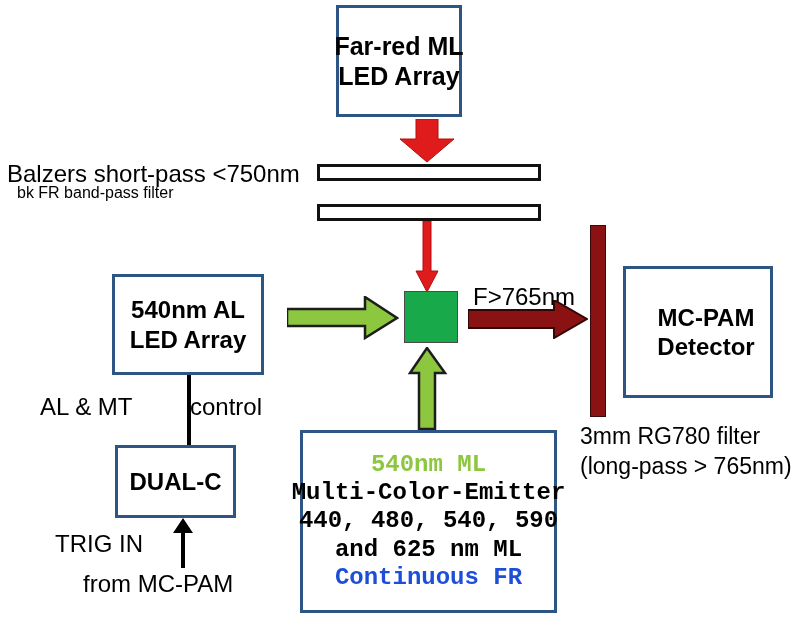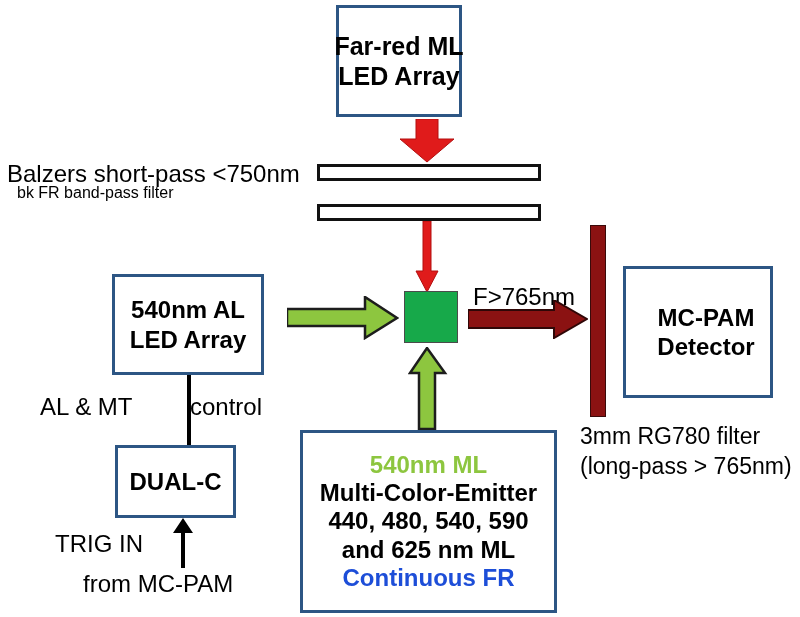--- a/index.html
+++ b/index.html
@@ -30,21 +30,21 @@
   }
   .box .line{display:block;white-space:nowrap;line-height:1.22;}
 
   
   #box-farred{left:336px;top:5px;width:126px;height:112px;font-size:25px;}
   #box-al{left:112px;top:274px;width:152px;height:101px;font-size:24px;text-align:right;}
   #box-detector{left:623px;top:266px;width:150px;height:132px;font-size:24px;align-items:center;padding-left:16px;}
   #box-detector .line{text-align:left;}
   #box-dualc{left:115px;top:445px;width:121px;height:73px;font-size:24px;}
   #box-emitter{left:300px;top:430px;width:257px;height:183px;font-size:24px;justify-content:center;}
-  #box-emitter .line{line-height:1.18;}
+  #box-emitter .line{line-height:1.18;font-family:Liberation Mono, monospace;}
   .txt-green{color:#8dc63f;}
   .txt-darkred{color:#1d4ed8;}
 
   
   .filterbar{
     position:absolute;
     box-sizing:border-box;
     border:3px solid #111111;
     background:#ffffff;
     left:317px;

